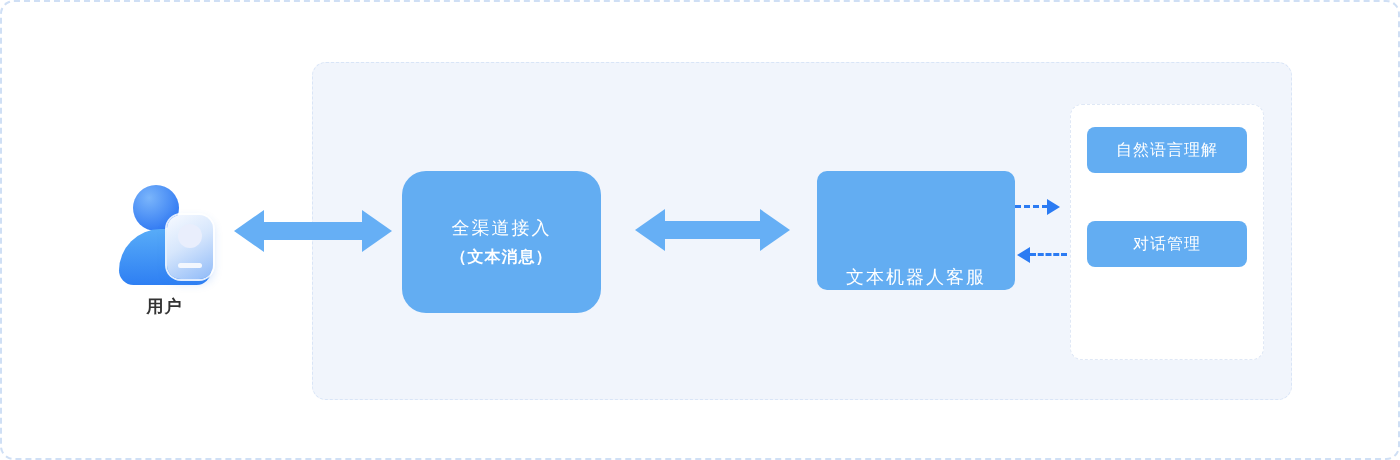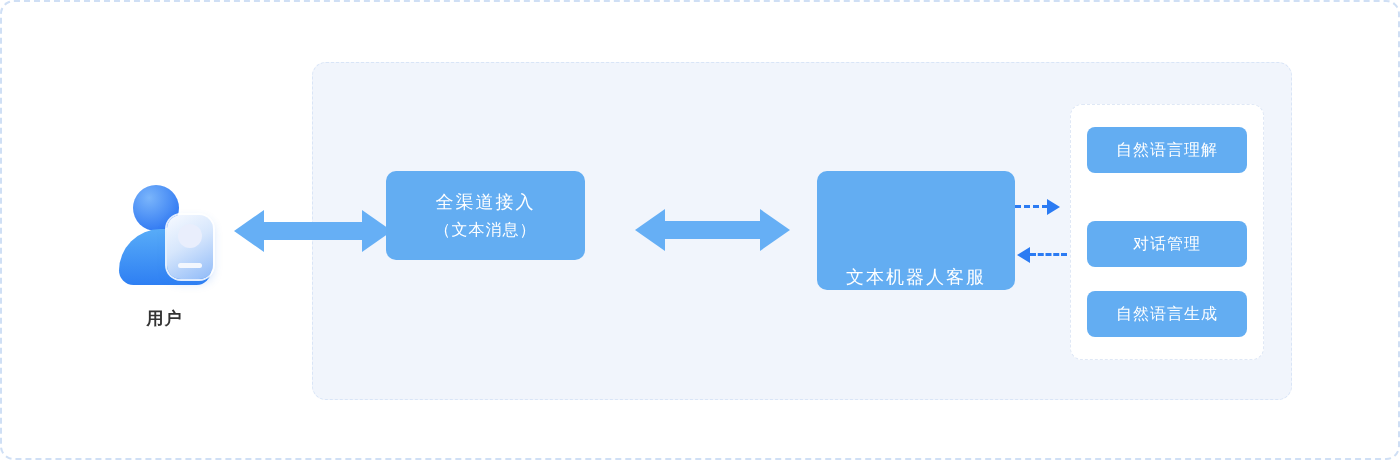--- a/index.html
+++ b/index.html
@@ -88,21 +88,21 @@
     position: absolute;
     left: 50%;
     transform: translateX(-50%);
     bottom: 11px;
     width: 24px;
     height: 5px;
     border-radius: 3px;
     background: #f3f7fe;
   }
   .user-label {
-    margin-top: 20px;
+    margin-top: 8px;
     font-size: 17px;
     font-weight: 700;
     color: var(--label-text, #333333);
     letter-spacing: 1px;
   }
 
   
   .darrow {
     position: absolute;
     height: 42px;
@@ -143,31 +143,31 @@
     position: absolute;
     box-sizing: border-box;
     background: var(--node-blue, #63adf2);
     border-radius: 10px;
     display: flex;
     flex-direction: column;
     align-items: center;
     justify-content: center;
     color: var(--text-on-blue, #ffffff);
   }
-  .node-omni { left: 384px; top: 169px; width: 199px; height: 89px; }
+  .node-omni { left: 400px; top: 169px; width: 199px; height: 142px; border-radius: 24px; }
   .node-bot  { left: 815px; top: 169px; width: 198px; height: 119px; justify-content: flex-end; }
   .node-title {
     font-size: 18px;
     font-weight: 500;
     letter-spacing: 2px;
     line-height: 1.4;
   }
   .node-sub {
     font-size: 16px;
-    font-weight: 400;
+    font-weight: 700;
     letter-spacing: 1px;
     margin-top: 5px;
   }
 
   
   .dash-arrow { position: absolute; height: 16px; }
   .dash-right { left: 1013px; top: 197px; width: 45px; }
   .dash-right .dline {
     position: absolute;
     left: 0;
@@ -283,16 +283,15 @@
   </div>
 
   <div class="dash-arrow dash-left">
     <span class="dhead"></span>
     <span class="dline"></span>
   </div>
 
   <div class="nlu-group">
     <div class="pill pill-1">自然语言理解</div>
     <div class="pill pill-2">对话管理</div>
-    <div class="pill pill-3">自然语言生成</div>
   </div>
 
 </div>
 
 </body></html>

